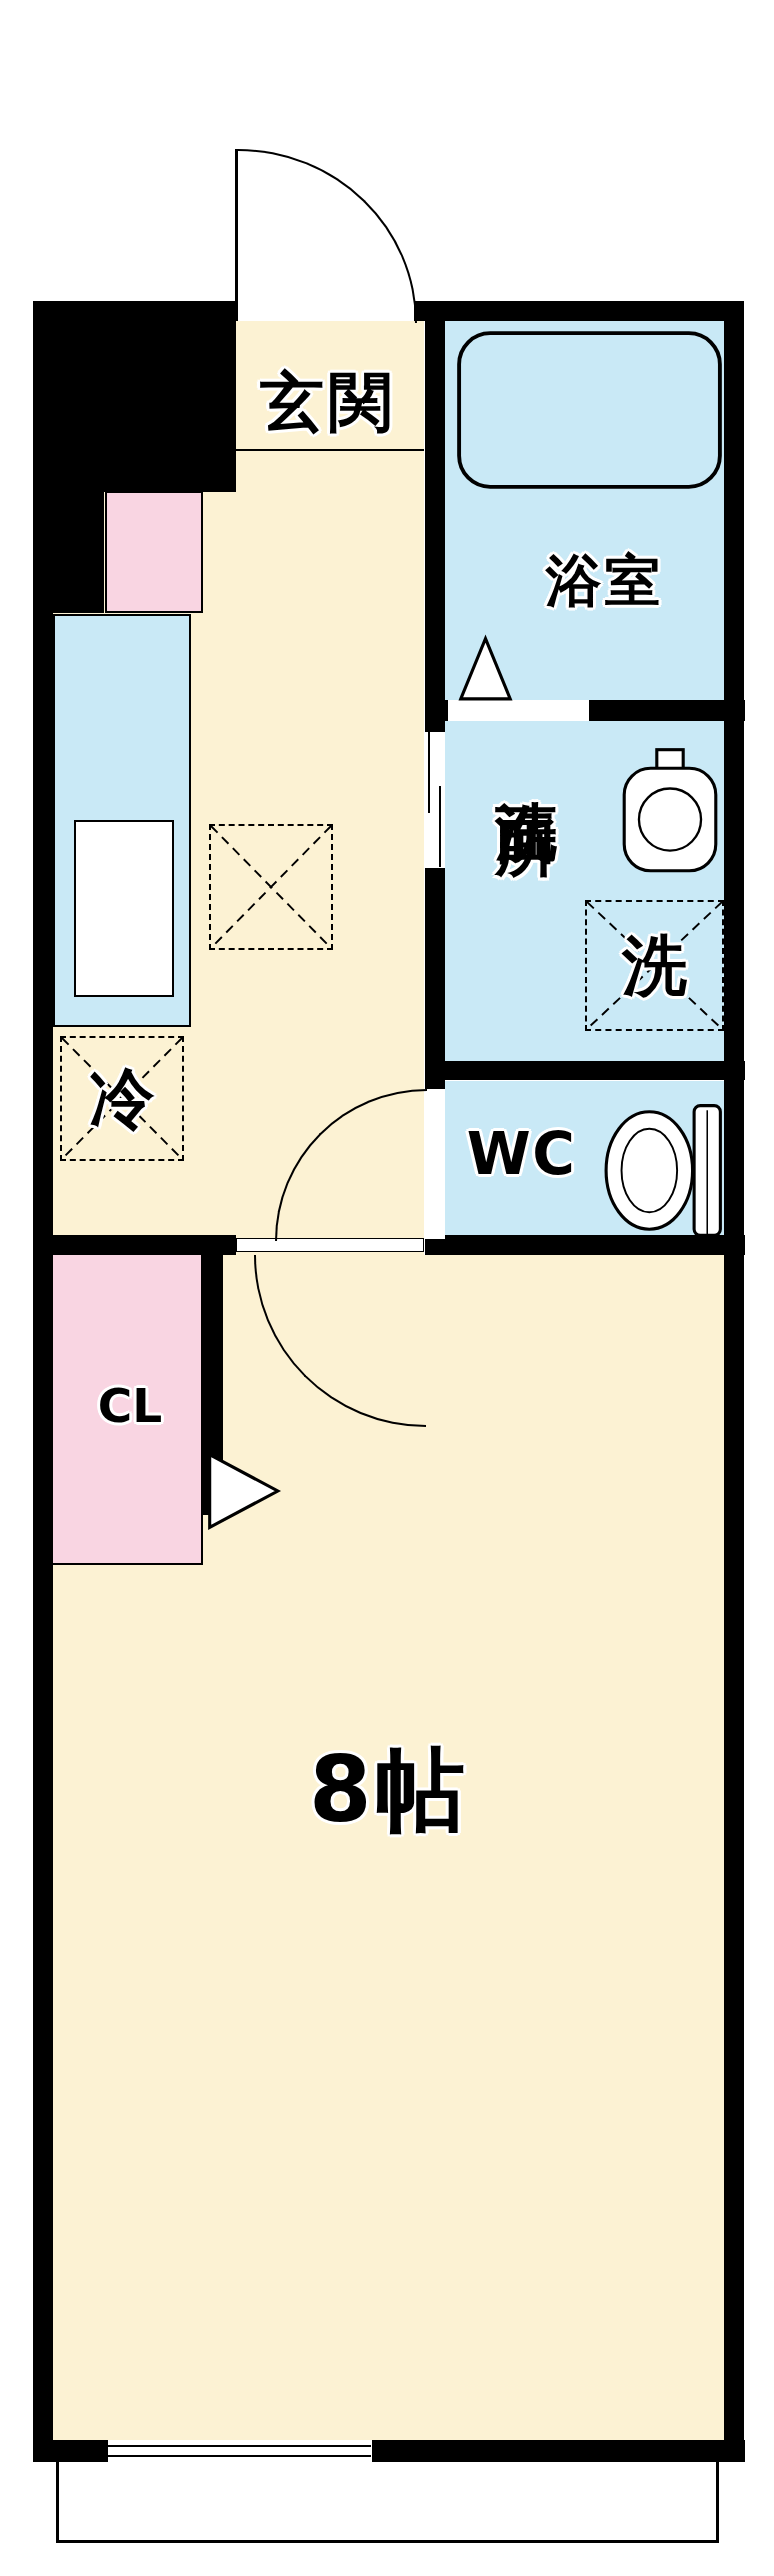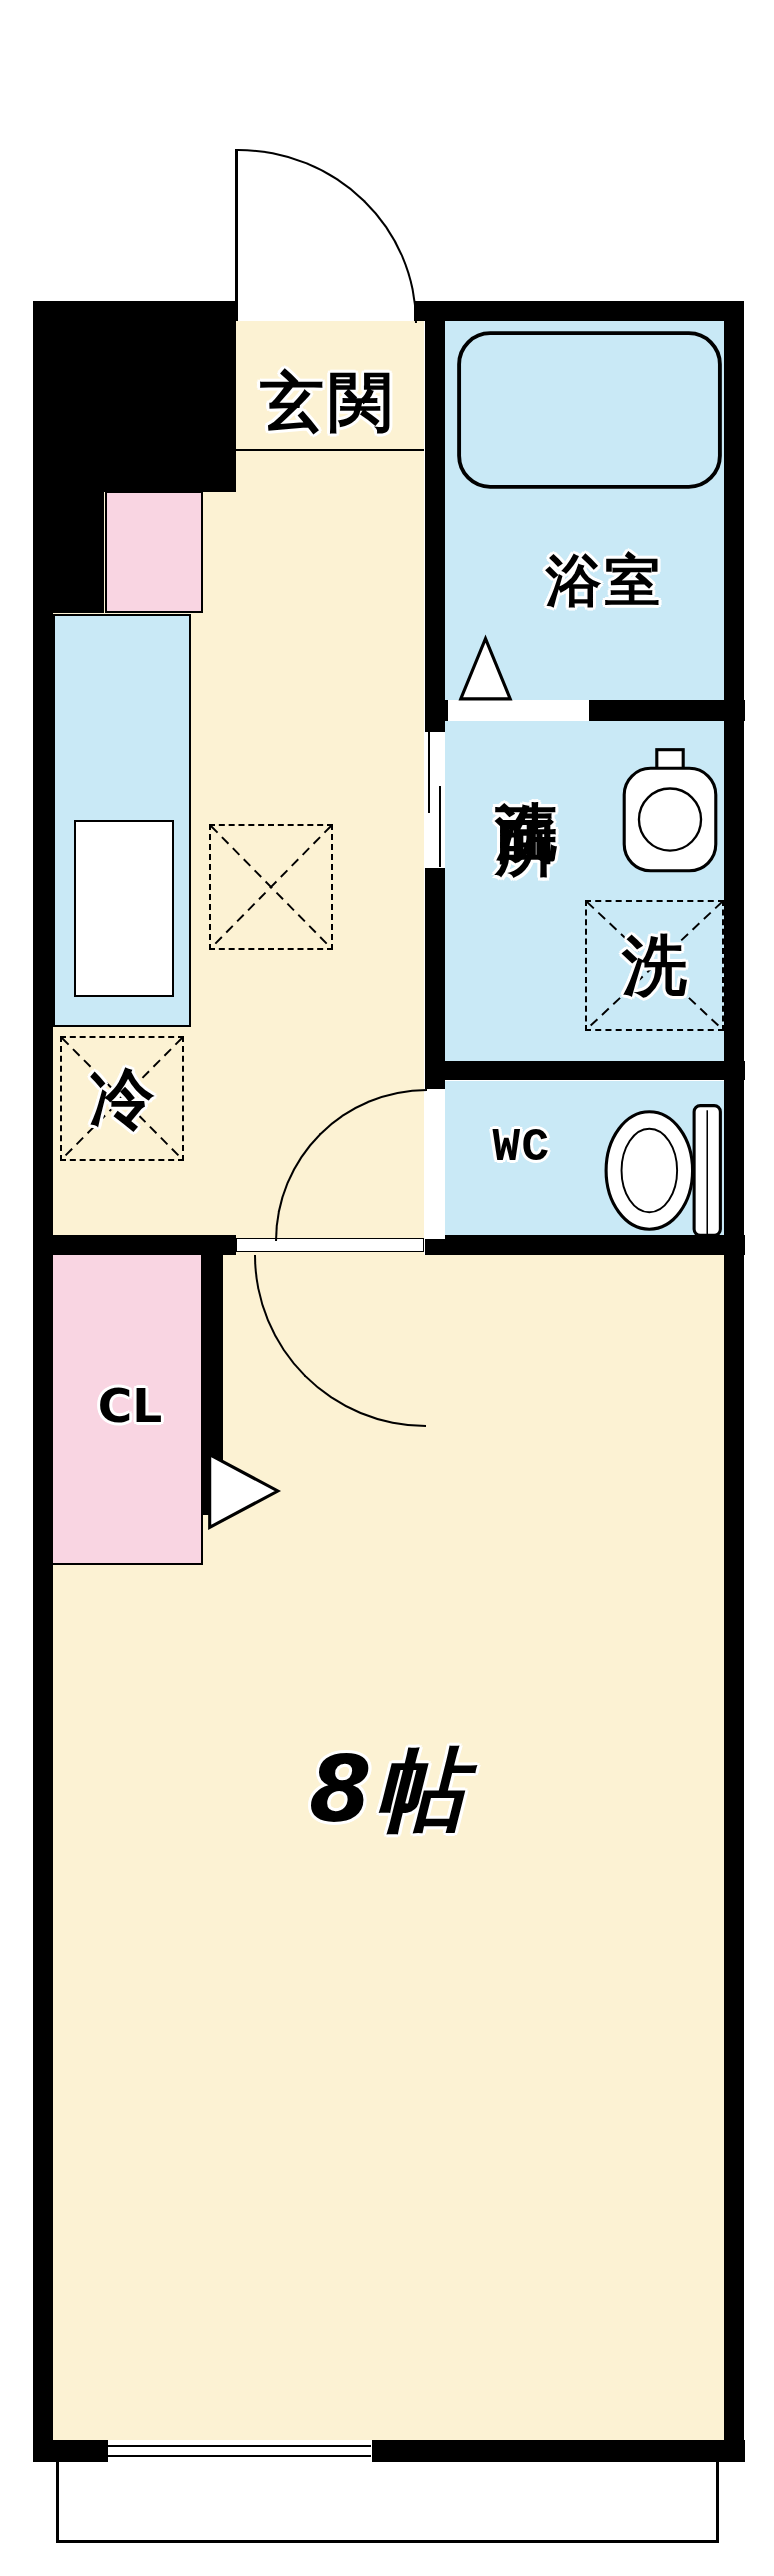--- a/index.html
+++ b/index.html
@@ -84,24 +84,24 @@
   .wa-dash{left:585px;top:900px;width:139px;height:131px;}
   .dash svg{position:absolute;left:0;top:0;width:100%;height:100%;}
   .boxlbl{position:absolute;left:0;top:0;right:0;bottom:0;display:flex;
           align-items:center;justify-content:center;font-size:65px;}
 
   
   .l-genkan{left:228px;top:350px;width:201px;font-size:64px;letter-spacing:4.6px;margin-top:20px;}
   .l-bath{left:496px;top:553px;width:217px;font-size:56px;letter-spacing:3.1px;}
   .l-wash{left:480px;top:750px;width:77px;height:279px;font-size:62px;
           writing-mode:vertical-rl;text-orientation:upright;letter-spacing:7.7px;text-align:left;}
-  .l-wc{left:448px;top:1125px;width:147px;font-size:46px;letter-spacing:1.5px;font-family:Liberation Mono, monospace;}
+  .l-wc{left:448px;top:1125px;width:147px;font-size:58px;letter-spacing:1.5px;}
   .l-cl{left:62px;top:1382px;width:136px;font-size:47px;}
   .l-room{left:53px;top:1625px;width:671px;font-size:90px;letter-spacing:6.2px;}
-  .l-size{left:53px;top:1745px;width:671px;font-size:90px;letter-spacing:3.1px;font-style:italic;}
+  .l-size{left:53px;top:1745px;width:671px;font-size:90px;letter-spacing:3.1px;}
 </style>
 </head>
 <body>
 
 <div class="plan">
 
   <div class="abs cream f-hall"></div>
   <div class="abs cream f-main"></div>
   <div class="abs blue f-bath"></div>
   <div class="abs blue f-wash"></div>

